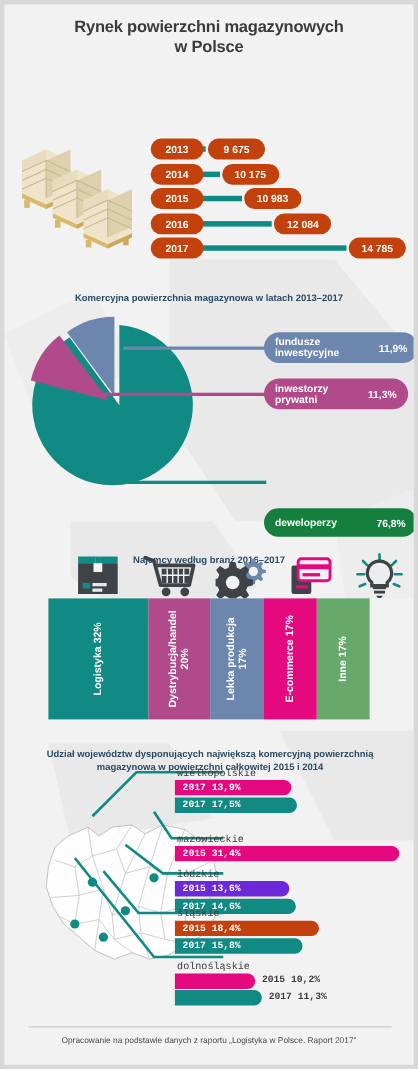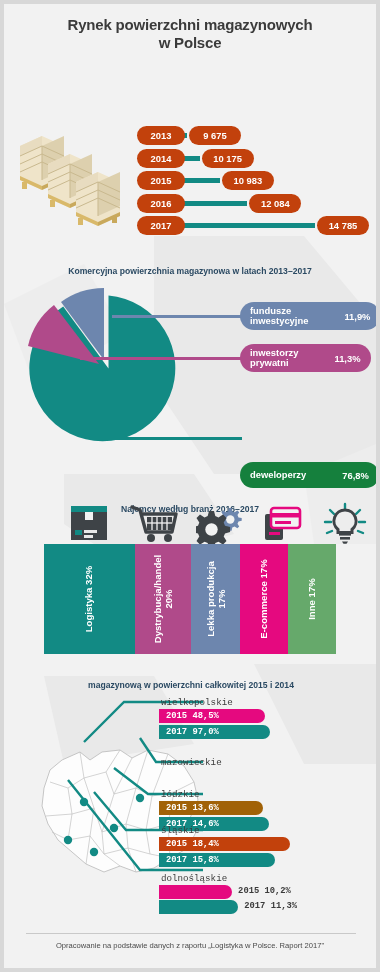--- a/index.html
+++ b/index.html
@@ -312,20 +312,21 @@
         <div class="col" style="left: 195.612px; width: 48.1942px; background: rgb(229, 9, 127);">
           <span>E-commerce 17%</span>
         </div>
         <div class="col" style="left: 243.806px; width: 48.1942px; background: rgb(102, 169, 107);">
           <span>Inne 17%</span>
         </div>
       </div>
   </div>
 
   <div class="cap" style="left:22px;top:676px;width:330px;">
+    <div>Udział województw dysponujących największą komercyjną powierzchnią</div>
     <div>magazynową w powierzchni całkowitej 2015 i 2014</div>
   </div>
 
   <div id="mapsec">
 
     <svg id="map" viewBox="0 0 180 150">
       <g fill="#fdfdfd" stroke="#b9b9b9" stroke-width="0.8">
         <path d="M16,52 L22,34 L34,24 L52,16 L62,24 L74,16 L92,14 L104,22 L120,14 L140,18 L156,30 L166,46 L170,64 L162,82 L168,96 L160,112 L142,122 L126,132 L108,136 L92,130 L76,136 L58,128 L44,116 L30,104 L20,88 L14,70 Z"></path>
       </g>
       <g fill="none" stroke="#c2c2c2" stroke-width="0.7">
@@ -366,29 +367,30 @@
         <path d="M112,72 L128,96 L175,96"></path>
         <path d="M86,102 L120,128 L175,128"></path>
         <path d="M66,126 L98,164 L175,164"></path>
         <path d="M40,114 L112,204 L175,204"></path>
       </g>
     </svg>
 
     <div id="regions">
         <div class="vgrp" style="left: 155px; top: 22px;">
           <div class="vname">wielkopolskie</div>
-          <div class="vbar" style="width: 105.84px; background: rgb(229, 9, 127);">2015  48,5%</div>
-          <div class="vbar" style="width: 111.44px; background: rgb(18, 138, 132);">2017  97,0%</div>
+          <div class="vbar" style="width: 105.84px; background: rgb(229, 9, 127);">2017  13,9%</div>
+          <div class="vbar" style="width: 111.44px; background: rgb(18, 138, 132);">2017  17,5%</div>
         </div>
         <div class="vgrp" style="left: 155px; top: 82px;">
           <div class="vname">mazowieckie</div>
+          <div class="vbar" style="width: 203.84px; background: rgb(229, 9, 127);">2015  31,4%</div>
         </div>
         <div class="vgrp" style="left: 155px; top: 114px;">
           <div class="vname">łódzkie</div>
-          <div class="vbar" style="width: 104.16px; background: #a16207;">2015  13,6%</div>
+          <div class="vbar" style="width: 104.16px; background: #6d28d9;">2015  13,6%</div>
           <div class="vbar" style="width: 109.76px; background: rgb(18, 138, 132);">2017  14,6%</div>
         </div>
         <div class="vgrp" style="left: 155px; top: 150px;">
           <div class="vname">śląskie</div>
           <div class="vbar" style="width: 131.04px; background: #c2410c;">2015  18,4%</div>
           <div class="vbar" style="width: 116.48px; background: rgb(18, 138, 132);">2017  15,8%</div>
         </div>
         <div class="vgrp" style="left: 155px; top: 198px;">
           <div class="vname">dolnośląskie</div>
           <div style="position: relative; height: 15px;">

